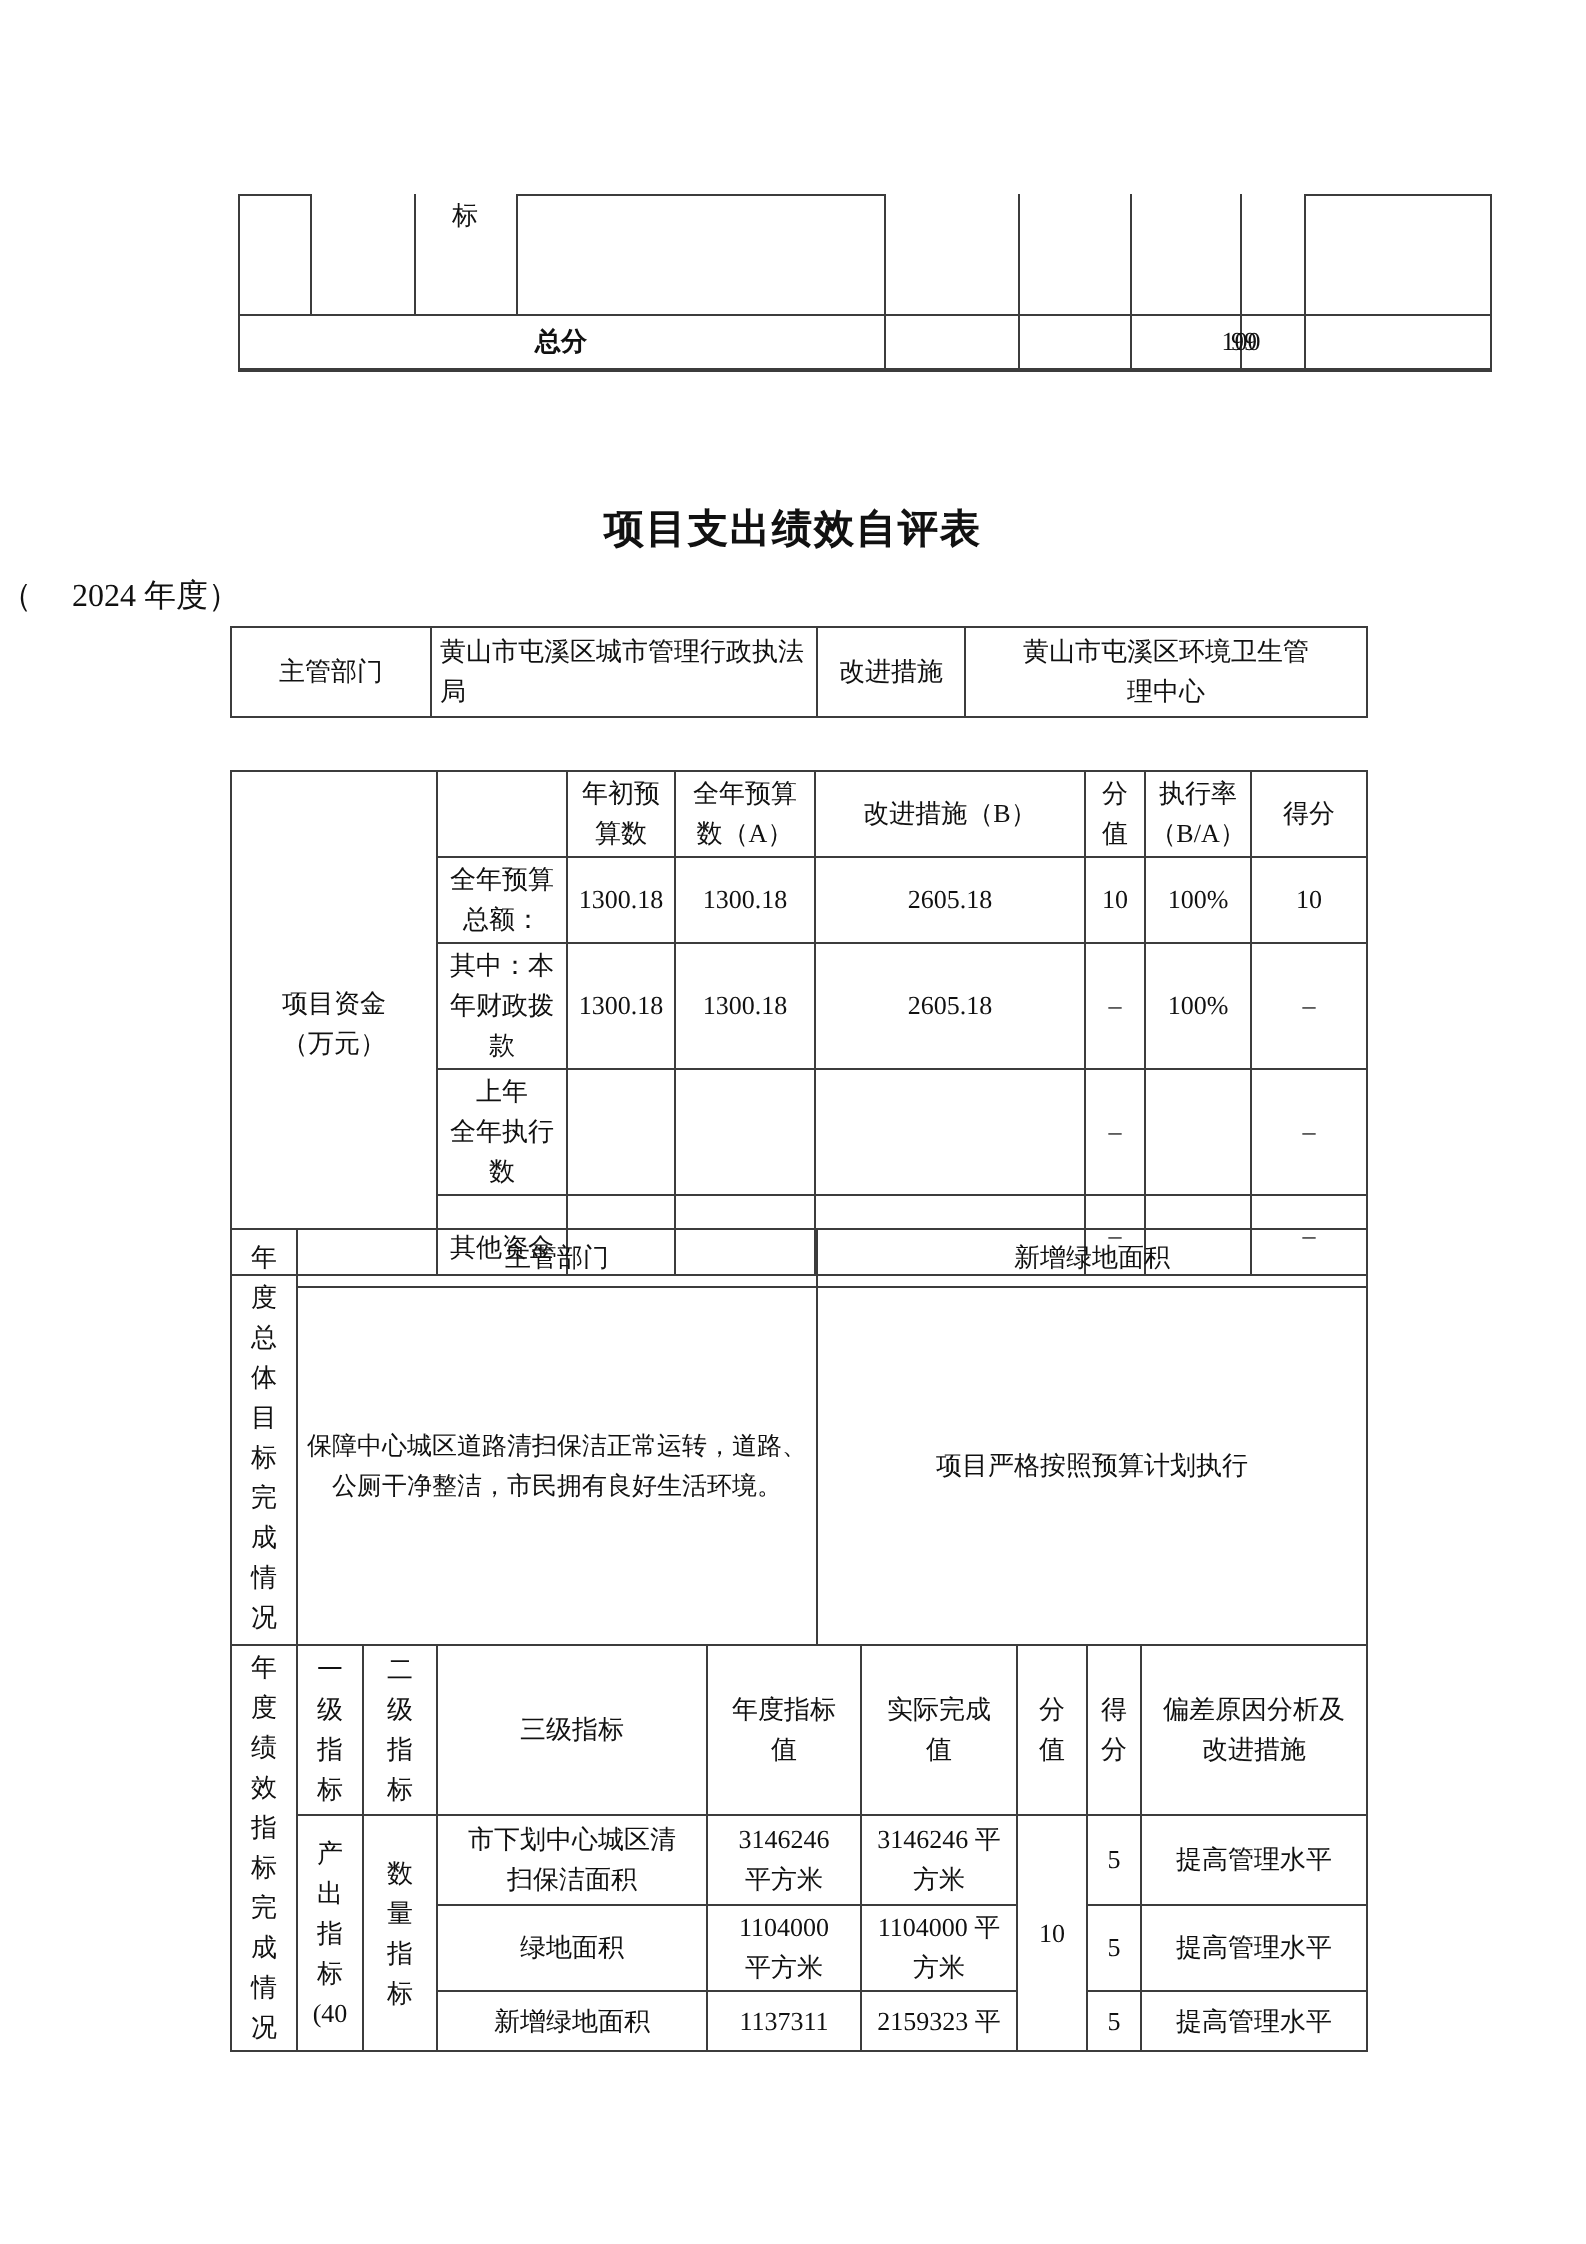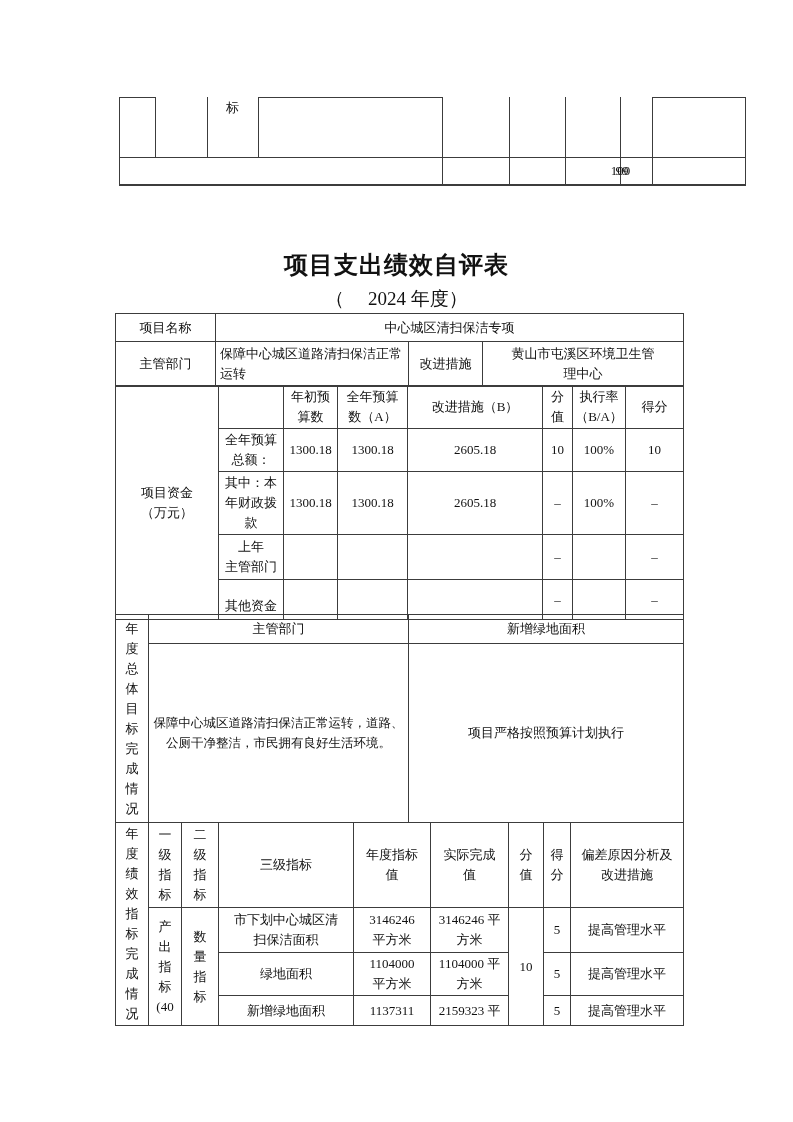--- a/index.html
+++ b/index.html
@@ -6,23 +6,23 @@
   .page{position:relative;width:793px;height:1122px;background:#ffffff;margin:0 auto;
         font-family:"Liberation Serif","DejaVu Serif",serif;color:#111;overflow:hidden;}
   
   .topfrag{position:absolute;left:119px;top:97px;width:627px;height:89px;}
   .vl,.hl{position:absolute;background:#3c3c3c;}
   .vl{width:1px;}
   .hl{height:1px;}
   .tf-text{position:absolute;font-size:13px;line-height:16px;text-align:center;white-space:pre;}
   
   .title{position:absolute;left:0;top:249px;width:100%;text-align:center;
-         font-size:24px;line-height:32px;font-weight:bold;letter-spacing:1px;}
-  .subtitle{position:absolute;left:0;top:289px;width:100%;text-align:center;
-            font-size:19px;line-height:20px;white-space:pre;}
+         font-size:20px;line-height:32px;font-weight:bold;letter-spacing:1px;}
+  .subtitle{position:absolute;left:0;top:289px;width:100%;
+            font-size:16px;line-height:20px;white-space:pre;}
   
   table{border-collapse:collapse;table-layout:fixed;position:absolute;left:115px;width:569px;}
   td{border:1px solid #3c3c3c;text-align:center;vertical-align:middle;
      font-size:13px;line-height:20px;padding:1px 2px;white-space:pre-line;
      overflow:hidden;word-break:break-all;}
   .tblA{top:313px;} .tblB{top:385px;} .tblC{top:614px;} .tblD{top:822px;}
   .left{text-align:left;padding-left:4px;}
   .vbottom{vertical-align:bottom;padding-bottom:3px;}
   .goal-expected{font-size:12.5px;}
   .bold{font-weight:bold;}
@@ -46,42 +46,39 @@
     <div class="vl" style="left:88px;top:0;height:60px;"></div>
     <div class="vl" style="left:139px;top:0;height:60px;"></div>
 
     <div class="hl" style="left:0;top:0;width:37px;"></div>
     <div class="hl" style="left:139px;top:0;width:185px;"></div>
     <div class="hl" style="left:533px;top:0;width:94px;"></div>
     <div class="hl" style="left:0;top:60px;width:627px;"></div>
     <div class="hl" style="left:0;top:87px;width:627px;height:2px;"></div>
 
     <div class="tf-text" style="left:88px;top:3px;width:51px;">标</div>
+    <div class="tf-text bold" style="left:0;top:66px;width:323px;">总分</div>
     <div class="tf-text" style="left:446px;top:66px;width:55px;margin-left:28px;">100</div>
     <div class="tf-text" style="left:487px;top:66px;width:32px;">99</div>
   </div>
 
   <div class="title">项目支出绩效自评表</div>
   <div class="subtitle">（　 2024 年度）</div>
 
   <table class="tblA">
     <colgroup>
         <col style="width:100px">
         <col style="width:193px">
         <col style="width:74px">
         <col style="width:201px">
       </colgroup>
     <tbody>
-        <tr style="height:28px">
-      <td>项目名称</td>
-      <td colspan="3">中心城区清扫保洁专项</td>
-    </tr>
     <tr style="height:45px">
       <td>主管部门</td>
-      <td class="left">保障中心城区道路清扫保洁正常运转</td>
+      <td class="left">黄山市屯溪区城市管理行政执法局</td>
       <td>改进措施</td>
       <td>黄山市屯溪区环境卫生管
 理中心</td>
     </tr>
   </tbody>
     </table>
 
   <table class="tblB">
     <colgroup>
         <col style="width:103px">
@@ -125,21 +122,21 @@
 款</td>
       <td>1300.18</td>
       <td>1300.18</td>
       <td>2605.18</td>
       <td>–</td>
       <td>100%</td>
       <td>–</td>
     </tr>
     <tr style="height:45px">
       <td>上年
-主管部门</td>
+全年执行数</td>
       <td></td>
       <td></td>
       <td></td>
       <td>–</td>
       <td></td>
       <td>–</td>
     </tr>
     <tr style="height:40px">
       <td class="vbottom">其他资金</td>
       <td></td>

